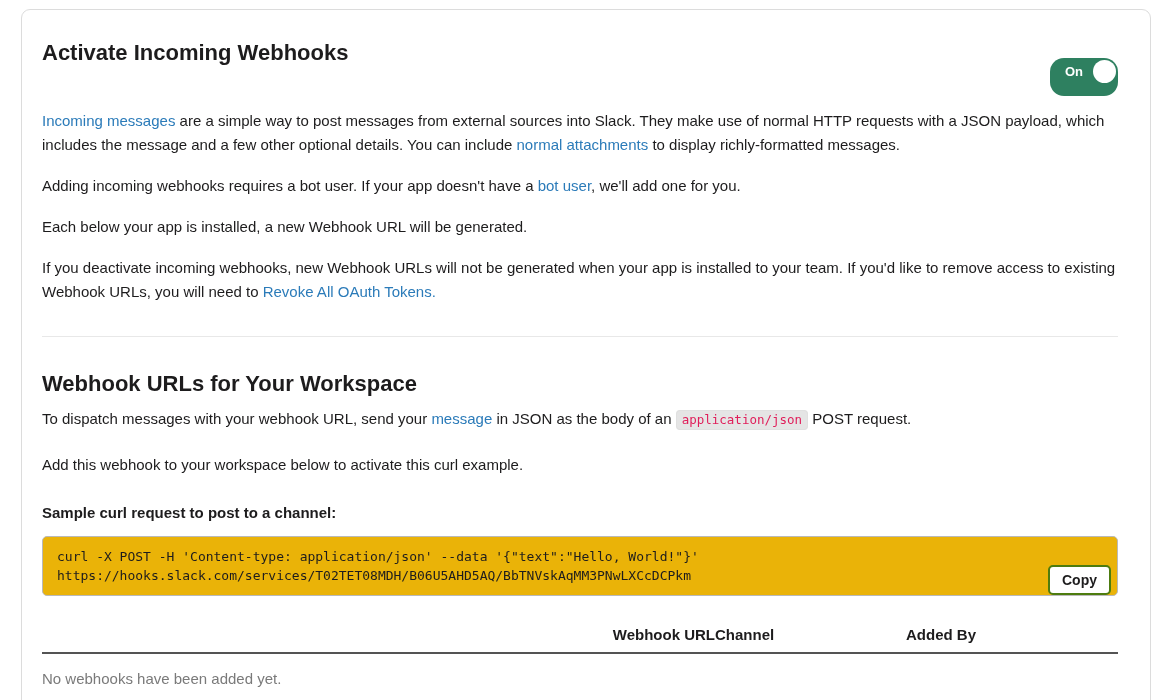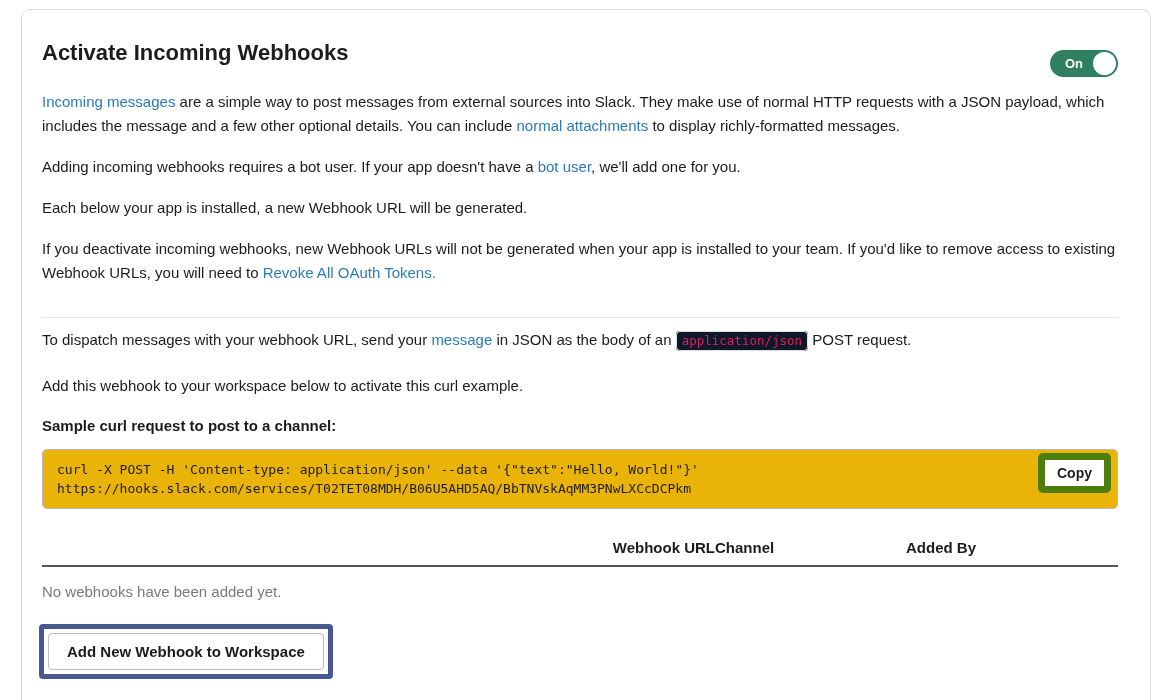--- a/index.html
+++ b/index.html
@@ -24,69 +24,69 @@
     border-radius: 9px;
     padding: 30px 32px 0 20px;
   }
   .header-row { display: flex; align-items: flex-start; justify-content: space-between; margin-bottom: 13px; }
   h1, h2 { font-size: 22px; font-weight: 700; letter-spacing: 0; }
   p { font-size: 15px; line-height: 24px; margin-bottom: 17px; }
   a.link { color: var(--link_blue); text-decoration: none; cursor: pointer; }
 
   
   .toggle {
-    width: 68px; height: 27px; border-radius: 14px;
+    width: 68px; height: 38px; border-radius: 14px;
     background: var(--toggle_green);
     position: relative; cursor: pointer; flex: 0 0 auto;
-    margin-top: 10px;
+    margin-top: 18px;
     text-align: right;
   }
   .toggle-label {
     position: absolute; left: 15px; top: 6px;
     color: #fff; font-size: 13px; font-weight: 700;
   }
   .toggle-knob {
     position: absolute; right: 2px; top: 2px;
     width: 23px; height: 23px; border-radius: 50%;
     background: #fff;
   }
 
   hr.divider { border: none; border-top: 1px solid #e8e8e8; margin: 32px 0 0 0; }
   h2.section-title { margin-top: 34px; }
   p.dispatch { margin-top: 10px; margin-bottom: 0; }
   p.add-note { margin-top: 21px; margin-bottom: 0; }
-  p.sample-label { margin-top: 16px; margin-bottom: 0; font-weight: 700; }
+  p.sample-label { margin-top: 24px; margin-bottom: 0; font-weight: 700; }
 
   .code-chip {
     font-family: "DejaVu Sans Mono", monospace;
     font-size: 12.5px;
     color: var(--code_pink);
-    background: #0f172a;
+    background: #e5e5e5;
     border: 1px solid #e0e0e0;
     border-radius: 4px;
     padding: 1px 5px 2px 5px;
   }
 
   .codebox {
     margin-top: 11px;
     position: relative;
     background: #eab308;
     border: 1px solid #b9b9b9;
     border-radius: 5px;
     padding: 10px 14px;
   }
   .codeline {
     font-family: "DejaVu Sans Mono", monospace;
     font-size: 13px; line-height: 19px;
     white-space: pre; color: #1d1c1d;
   }
   .copy-btn {
-    position: absolute; right: 6px; bottom: 15px;
+    position: absolute; right: 6px; bottom: 0;
     background: #fff;
-    border: 7px solid #4d7c0f;
+    border: 2px solid #4d7c0f;
     border-radius: 5px;
     font-family: "Liberation Sans", sans-serif;
     font-size: 14px; font-weight: 700; color: #1d1c1d;
     padding: 5px 12px; cursor: pointer;
   }
 
   .table-header {
     display: flex; margin-top: 30px;
     padding-bottom: 9px;
     border-bottom: 2px solid #545454;
@@ -130,20 +130,21 @@
   <p><a class="link">Incoming messages</a><span> are a simple way to post messages from external sources into Slack. They make use of normal HTTP requests with a JSON payload, which includes the message and a few other optional details. You can include </span><a class="link">normal attachments</a><span> to display richly-formatted messages.</span></p>
 
   <p><span>Adding incoming webhooks requires a bot user. If your app doesn't have a </span><a class="link">bot user</a><span>, we'll add one for you.</span></p>
 
   <p>Each below your app is installed, a new Webhook URL will be generated.</p>
 
   <p><span>If you deactivate incoming webhooks, new Webhook URLs will not be generated when your app is installed to your team. If you'd like to remove access to existing Webhook URLs, you will need to </span><a class="link">Revoke All OAuth Tokens.</a></p>
 
   <hr class="divider">
 
+  <h2 class="section-title">Webhook URLs for Your Workspace</h2>
 
   <p class="dispatch"><span>To dispatch messages with your webhook URL, send your </span><a class="link">message</a><span> in JSON as the body of an </span><span class="code-chip">application/json</span><span> POST request.</span></p>
 
   <p class="add-note">Add this webhook to your workspace below to activate this curl example.</p>
 
   <p class="sample-label">Sample curl request to post to a channel:</p>
 
   <div class="codebox">
     <div class="codeline">curl -X POST -H 'Content-type: application/json' --data '{"text":"Hello, World!"}'</div>
     <div class="codeline">https://hooks.slack.com/services/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</div>

